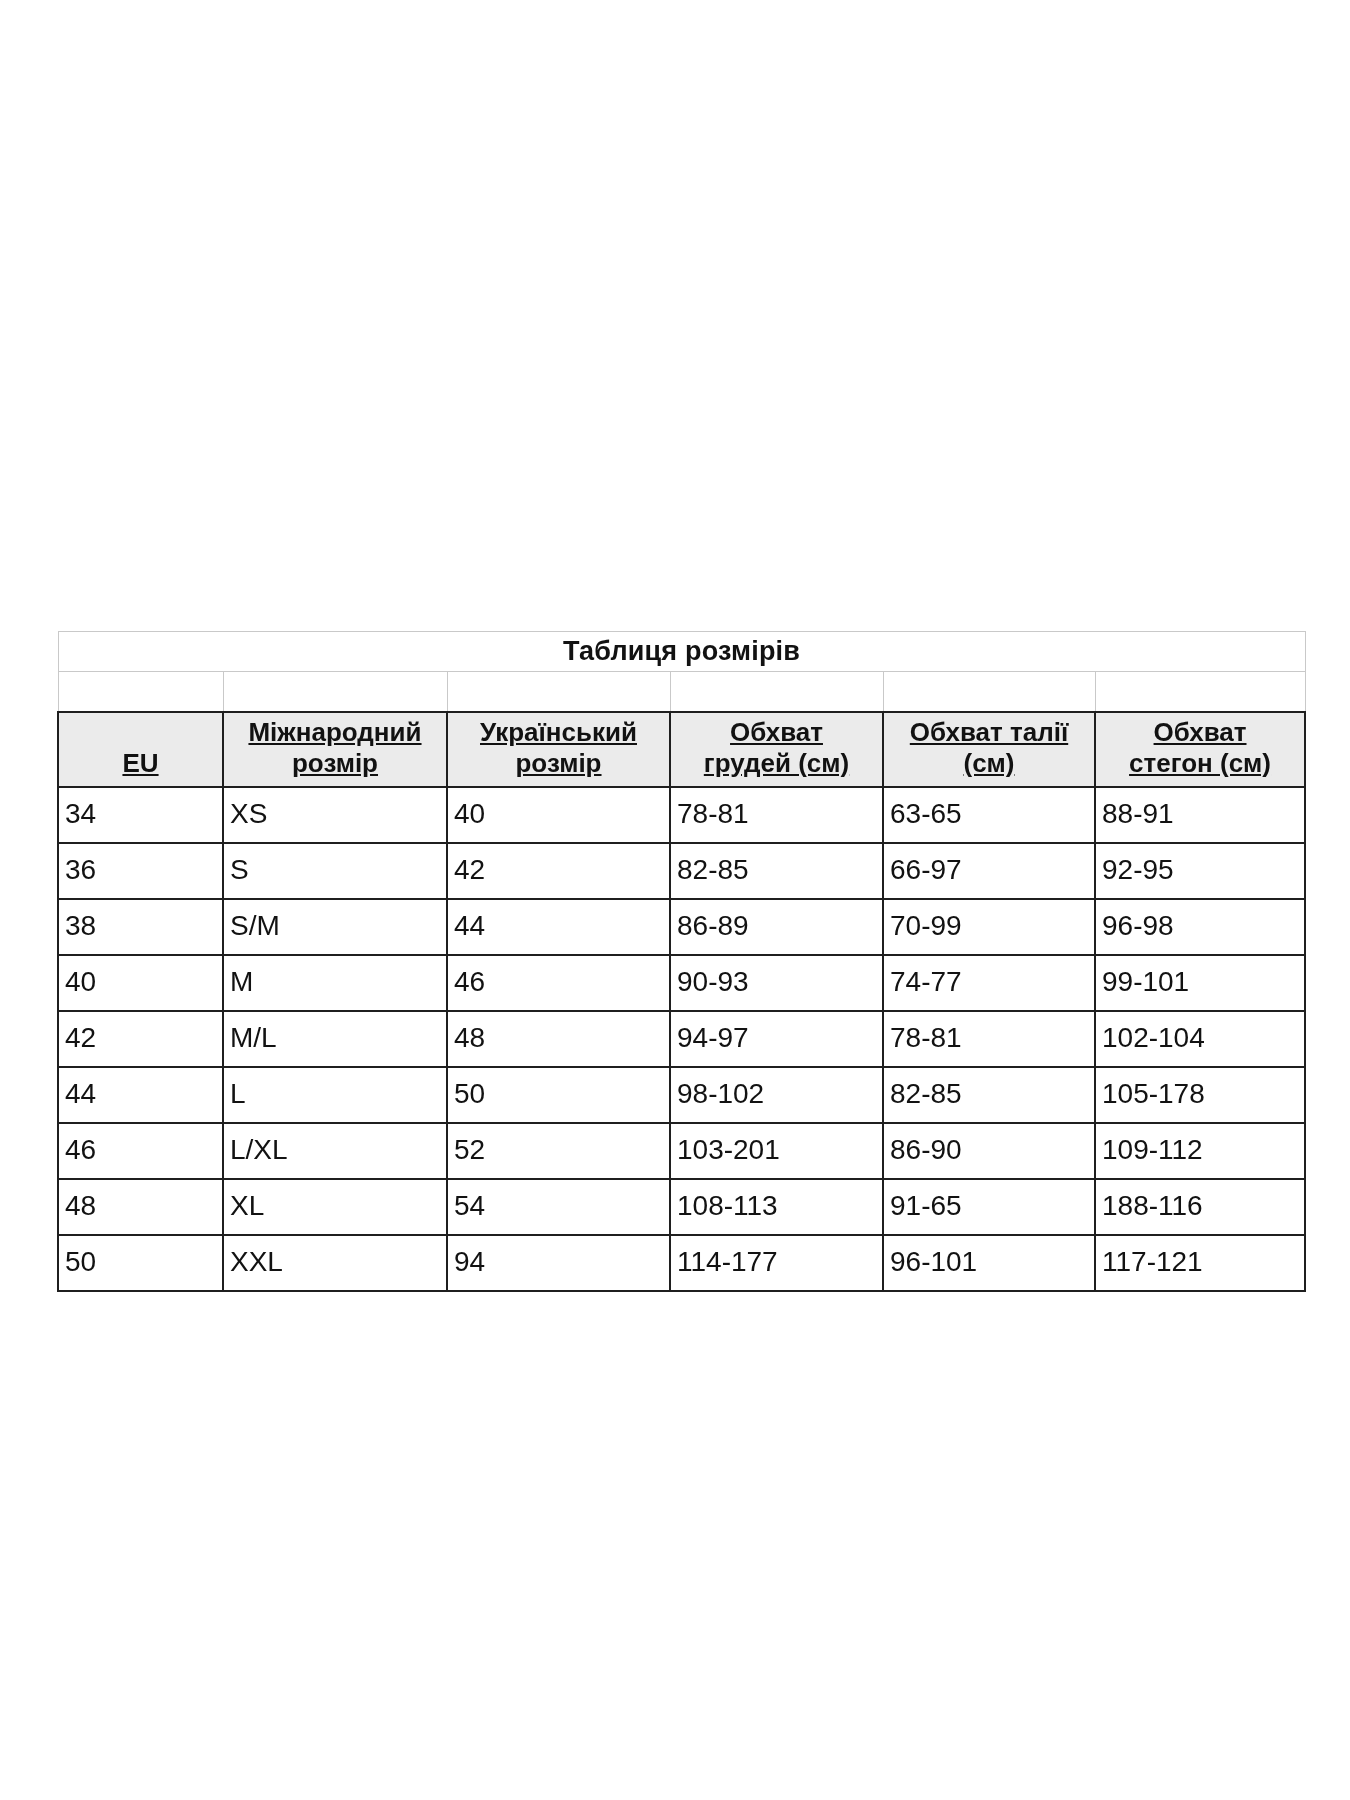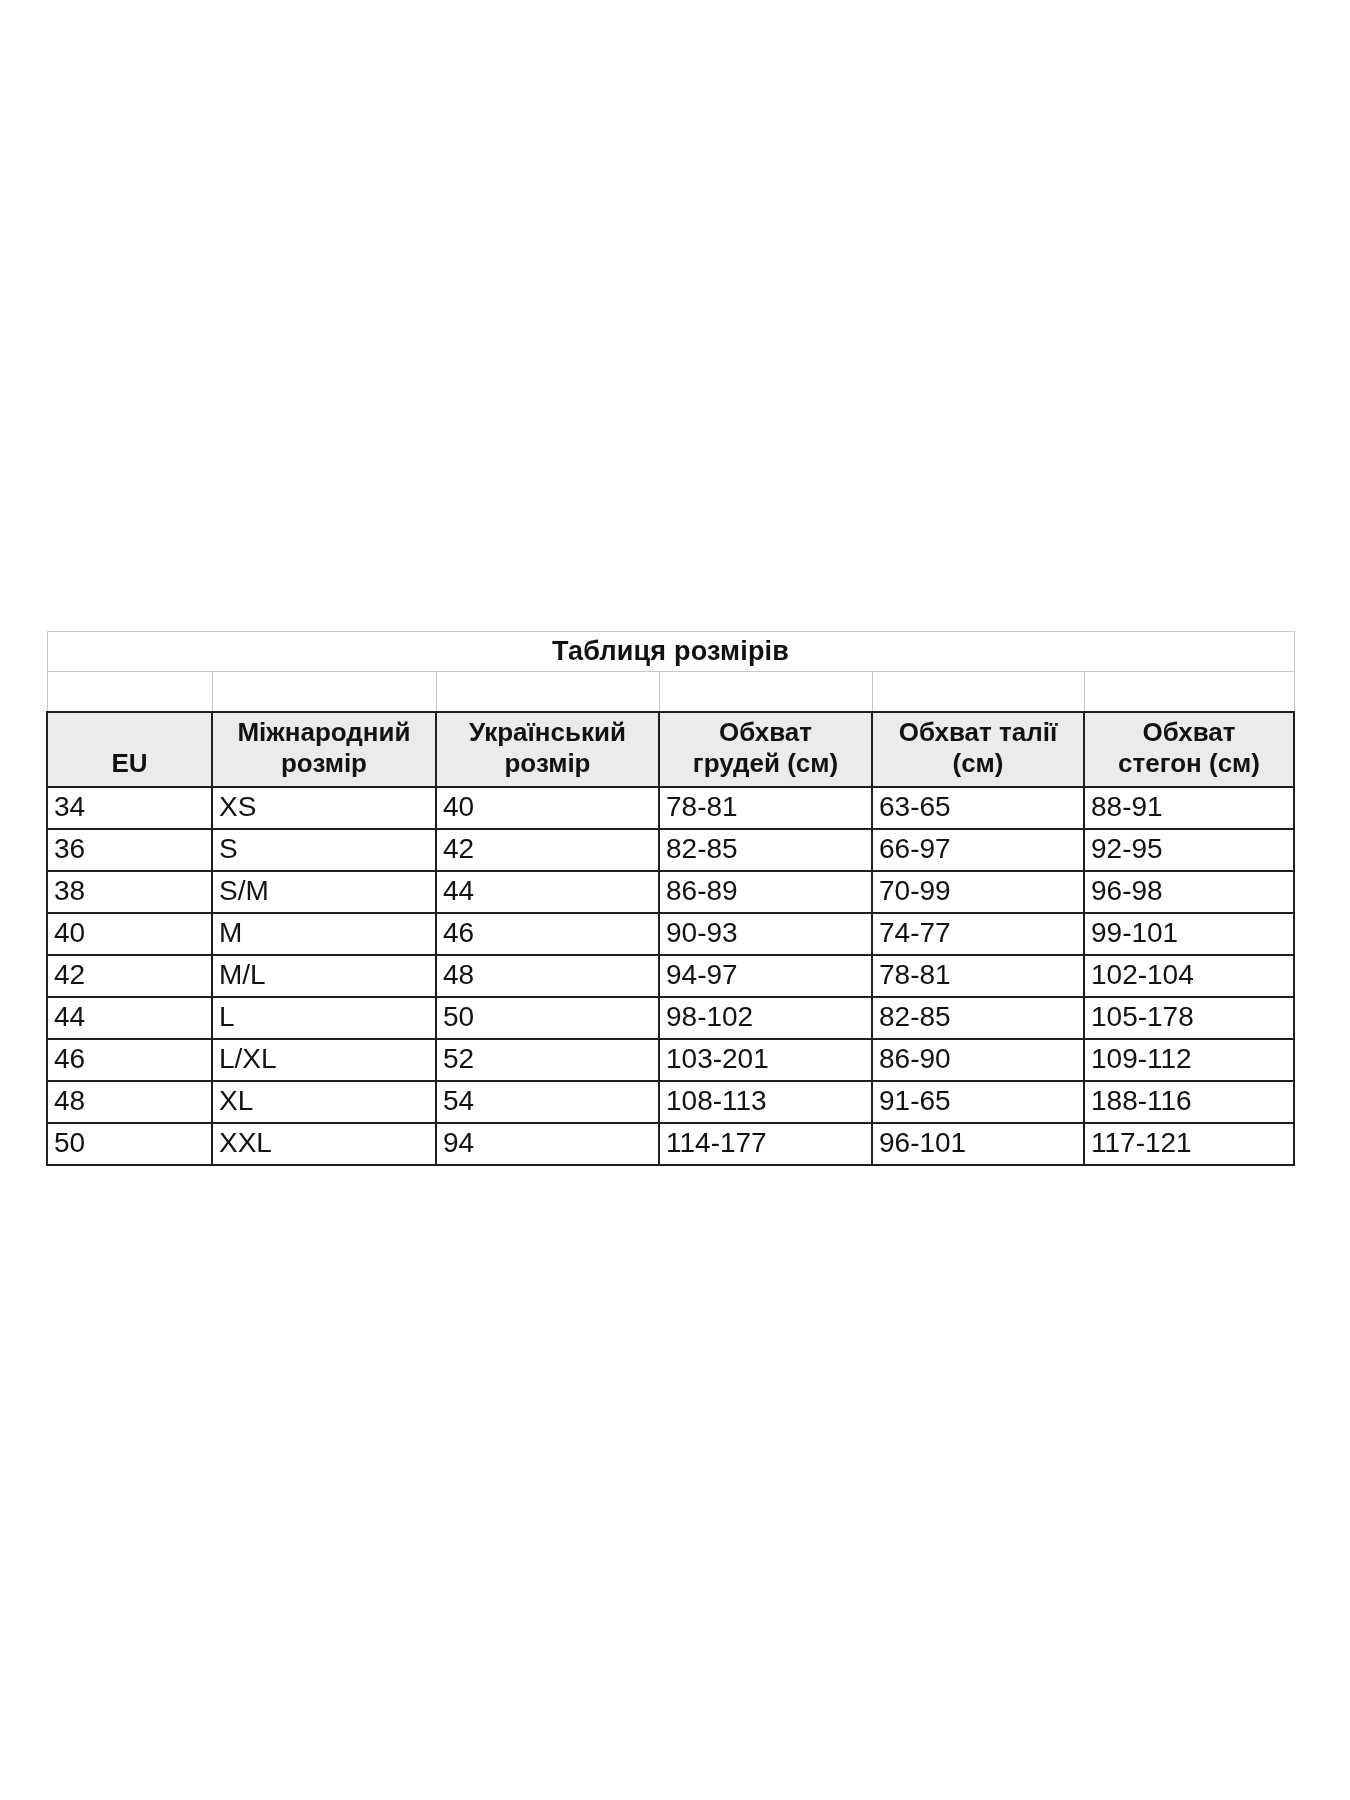--- a/index.html
+++ b/index.html
@@ -18,21 +18,21 @@
     overflow: hidden;
   }
   .stage {
     position: relative;
     width: 1350px;
     height: 1800px;
     background: var(--page-bg);
   }
   .size-table-wrap {
     position: absolute;
-    left: 46px;
+    left: 57px;
     top: 631px;
   }
   table.size-table {
     border-collapse: collapse;
     table-layout: fixed;
     width: 1247px;
     color: var(--text);
   }
   
   tr.title-row { height: 40px; }
@@ -55,23 +55,24 @@
   th.header-cell {
     border: 2px solid var(--border-dark);
     background: var(--header-bg);
     font-size: 26px;
     font-weight: 700;
     line-height: 31px;
     text-align: center;
     vertical-align: bottom;
     padding: 4px 4px 7px 4px;
     white-space: pre-line;
+    text-decoration: underline;
   }
   
-  tr.data-row { height: 42px; margin-top: 16px; }
+  tr.data-row { height: 56px; margin-top: 16px; }
   td.data-cell {
     border: 2px solid var(--border-dark);
     background: #ffffff;
     font-size: 28px;
     font-weight: 400;
     text-align: left;
     vertical-align: middle;
     padding: 2px 4px 4px 6px;
     white-space: nowrap;
   }

